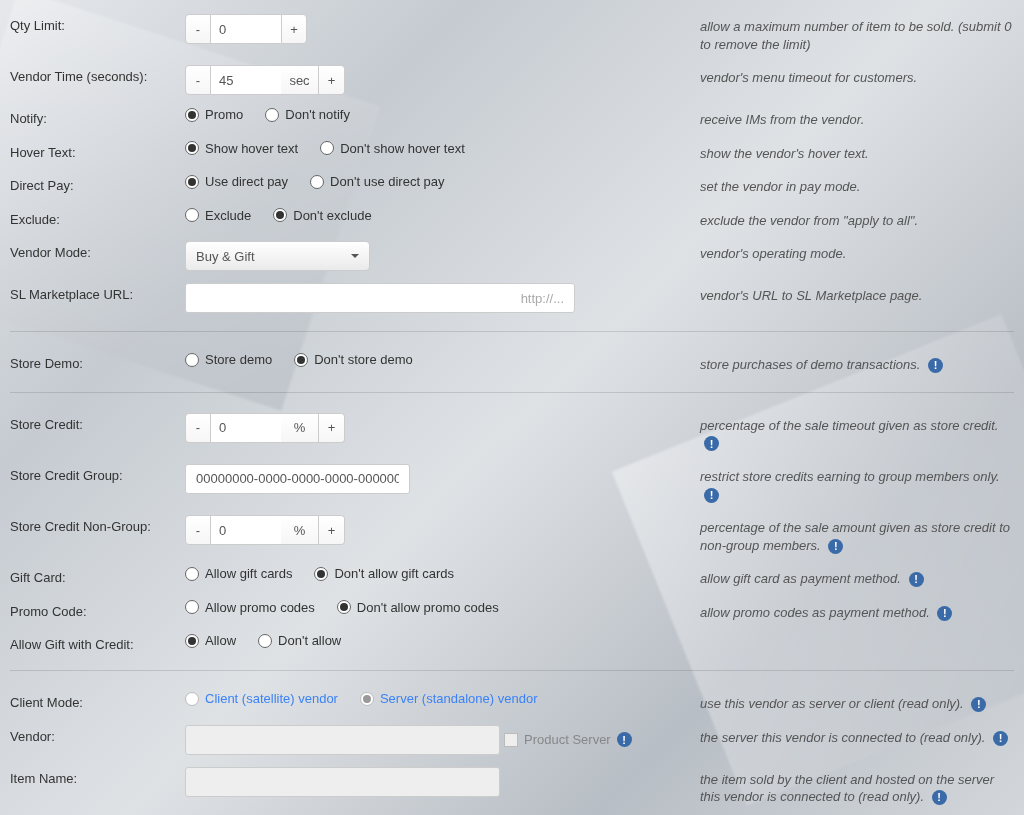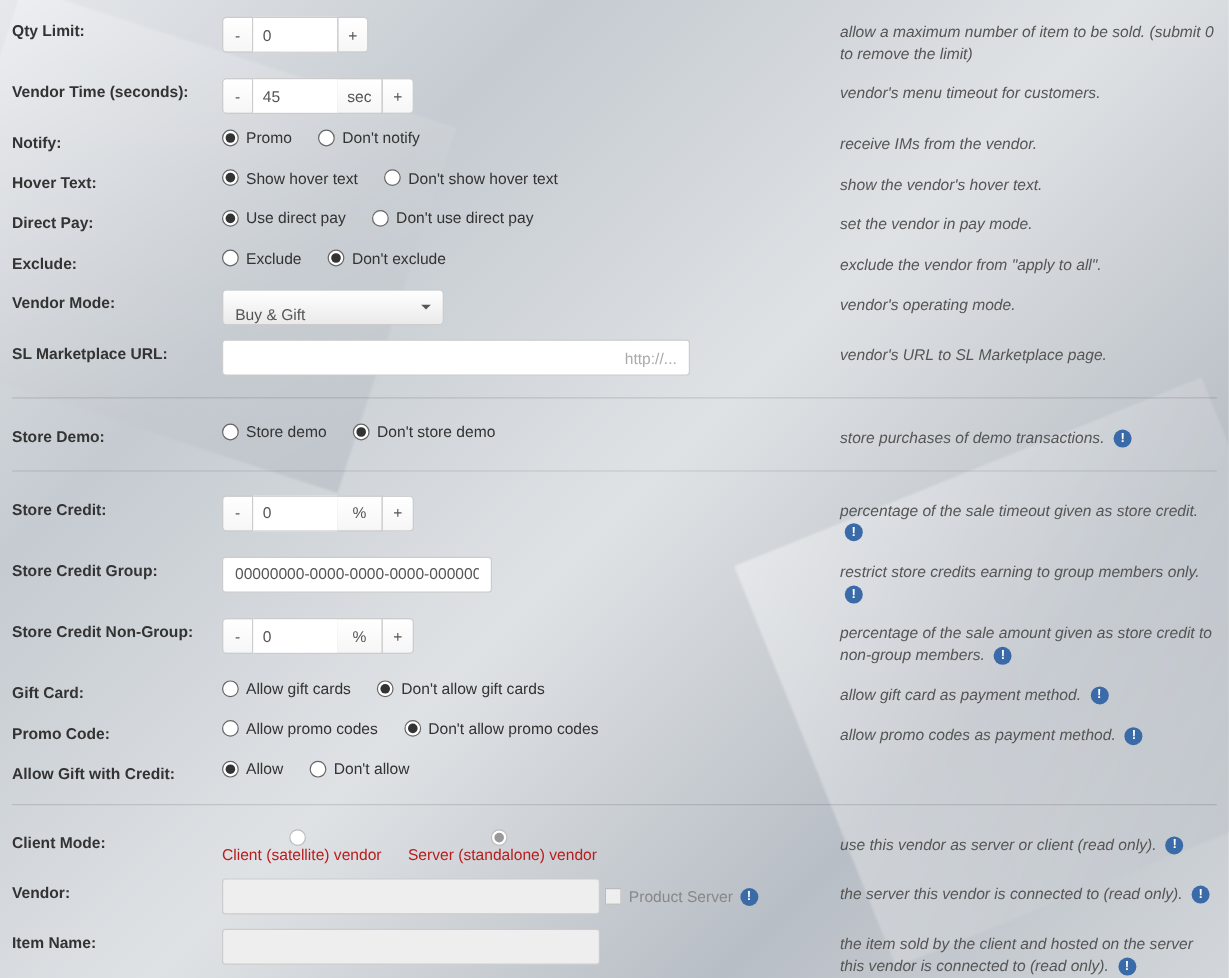--- a/index.html
+++ b/index.html
@@ -30,21 +30,21 @@
   .row {
     display:flex;
     align-items:flex-start;
     padding:6px 0;
     min-height:30px;
     position:relative;
     z-index:1;
   }
   .lbl {
     width:175px;
-    font-weight:bold;
+    font-weight:normal;
     font-size:13px;
     color:#333;
     padding-top:4px;
     flex-shrink:0;
   }
   .ctrls {
     width:495px;
     flex-shrink:0;
     display:flex;
     align-items:center;
@@ -116,21 +116,21 @@
   
   .dd {
     height:30px;
     width:185px;
     border:1px solid #ccc;
     border-radius:4px;
     background: linear-gradient(#fff,#eaeaea);
     padding:0 26px 0 10px;
     font-size:13px;
     color:#555;
-    display:flex; align-items:flex-end;
+    display:flex; align-items:center;
     position:relative;
     cursor:pointer;
   }
   .dd::after {
     content:"";
     position:absolute; right:10px; top:12px;
     border:4px solid transparent; border-top-color:#555;
   }
 
   
@@ -148,21 +148,21 @@
     border-radius:50%;
     border:1px solid #666;
     background:#fff;
     margin-right:6px;
     display:inline-flex; align-items:center; justify-content:center;
   }
   .radio .dot.on { background:#fff; }
   .radio .dot.on::after {
     content:""; width:8px; height:8px; border-radius:50%; background:#333;
   }
-  .radio.disabled { color:#b91c1c; cursor:default;flex-direction:column; }
+  .radio.disabled { color:#3b82f6; cursor:default; }
   .radio.disabled .dot { border-color:#bbb; }
   .radio.disabled .dot.on::after { background:#999; }
 
   
   .chk {
     display:inline-flex; align-items:center;
     margin-left:0;
     color:#888;
     font-size:13px;
   }

